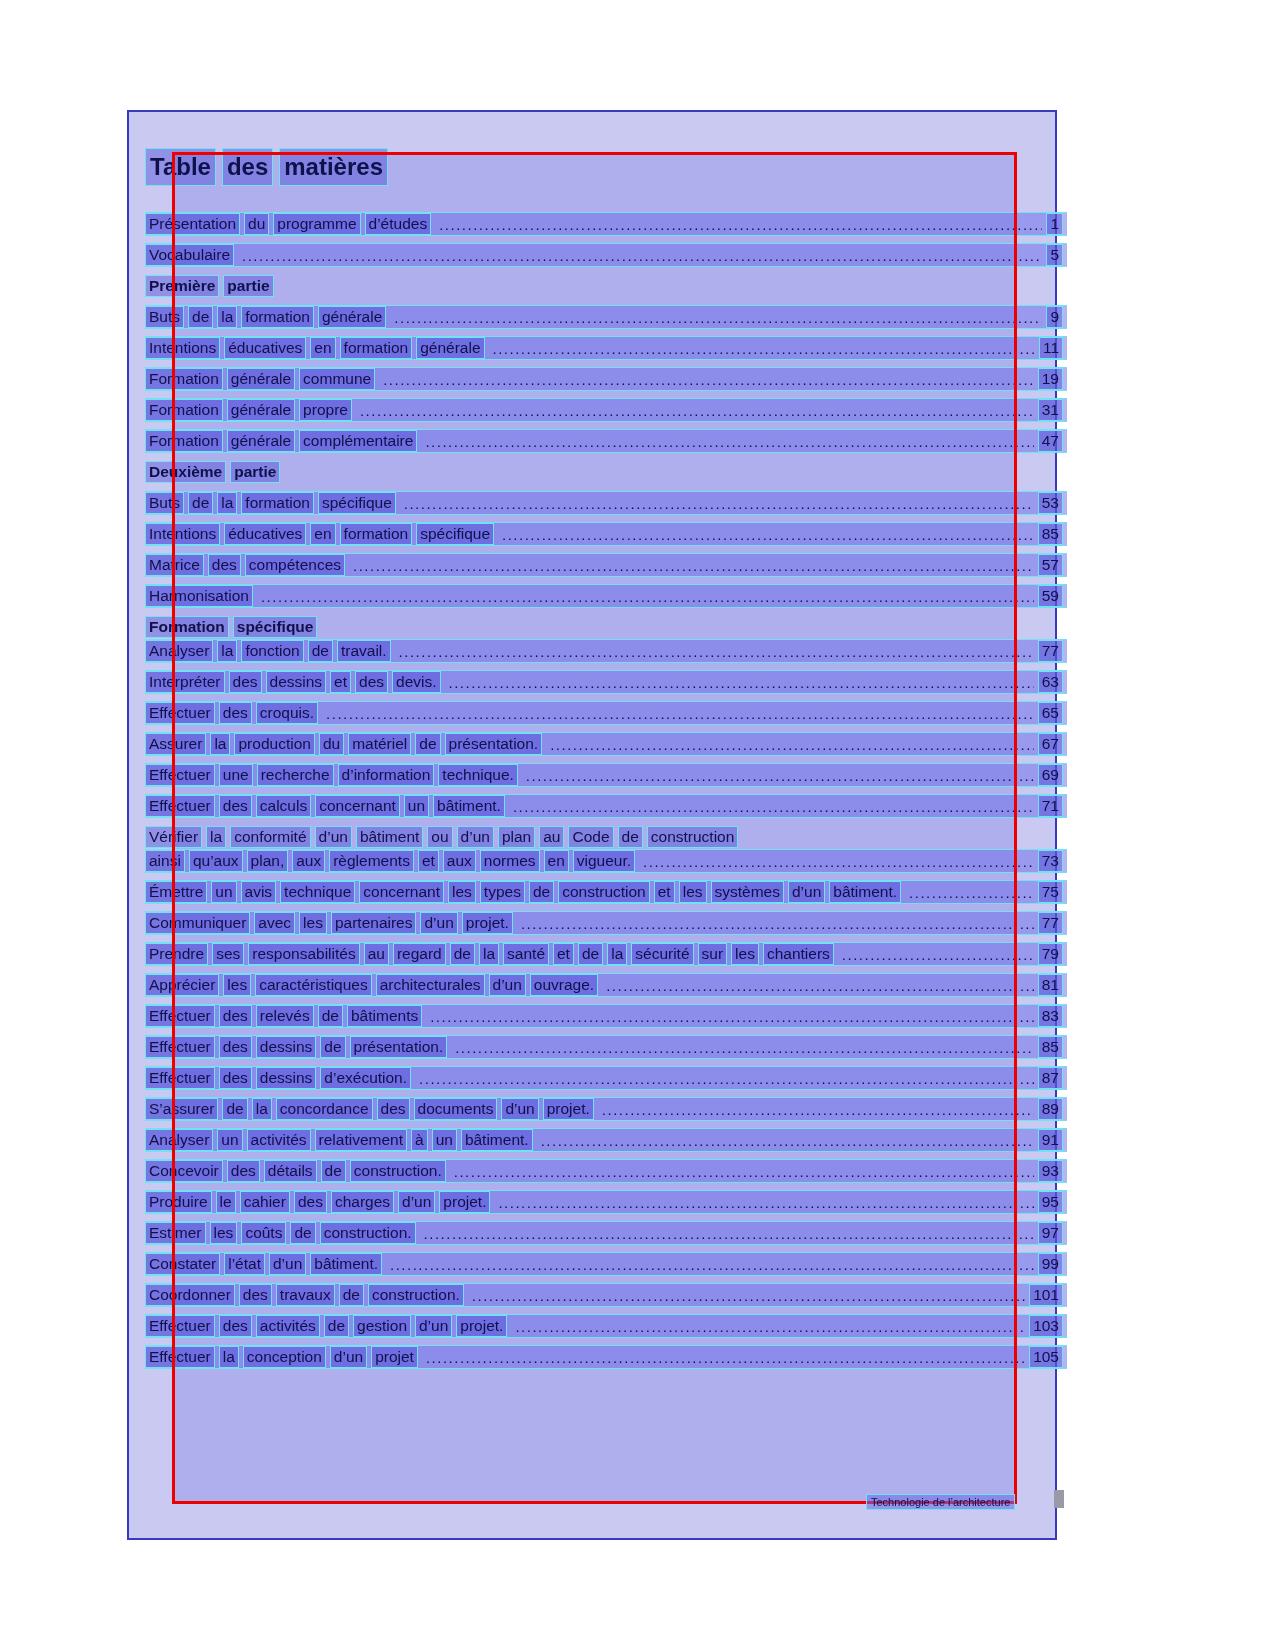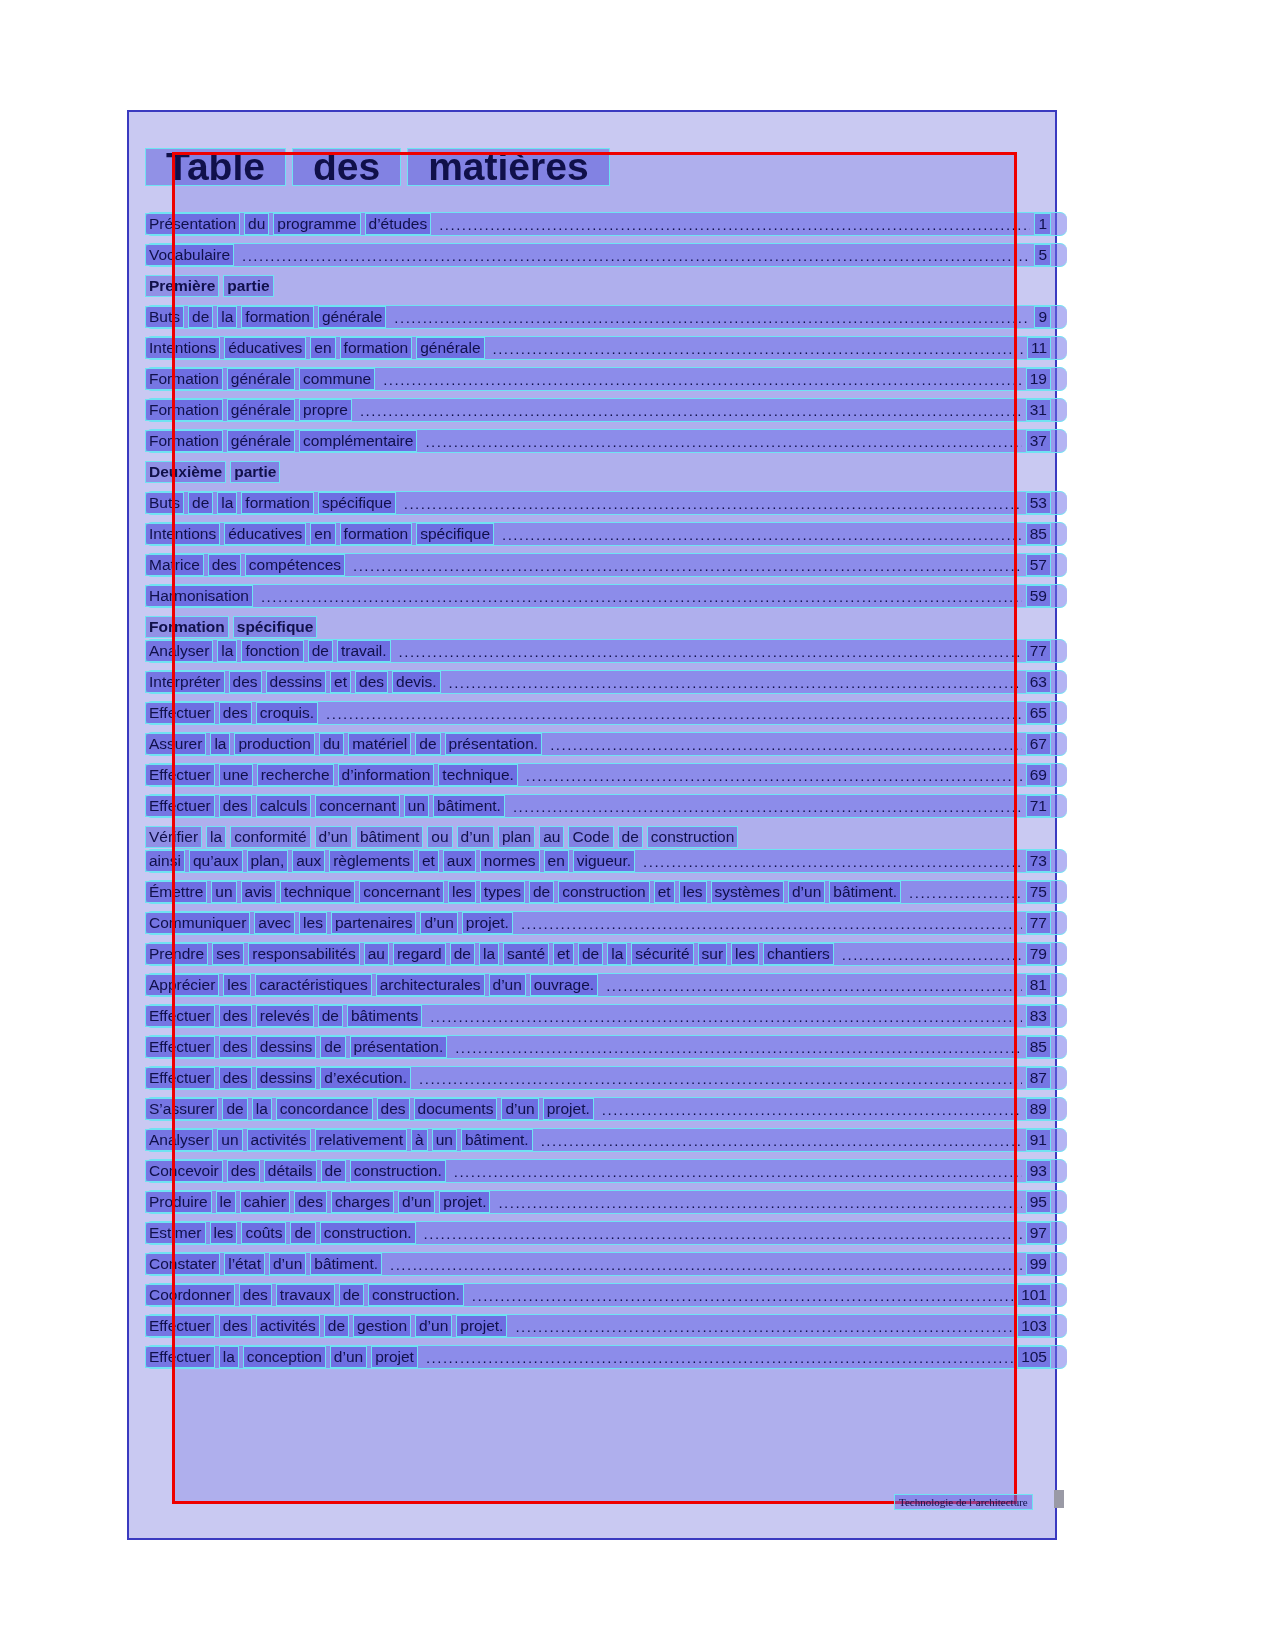--- a/index.html
+++ b/index.html
@@ -38,23 +38,23 @@
     position: absolute;
     left: 16px; top: 36px; right: -12px;
     z-index: 3;
   }
   .title-row {
     display: inline-flex;
     gap: 6px;
     margin-bottom: 26px;
   }
   .title-row .word {
-    font-size: 39px;
+    font-size: 24px;
     font-weight: bold;
-    padding: 1px 20px;
+    padding: 1px 4px;
     line-height: 34px;
   }
   .word {
     background: rgba(70, 70, 215, 0.42);
     border: 1px solid #6fe3f2;
     color: #10104a;
     padding: 0 3px;
     white-space: pre;
   }
   .toc-row {
@@ -63,47 +63,45 @@
     height: 24px;
     margin-bottom: 7px;
     font-size: 15.5px;
     color: #10104a;
   }
   .toc-row .word { margin-right: 4px; line-height: 20px; }
   .entry-row {
     background: rgba(105, 105, 232, 0.5);
     border-top: 1px solid #6fe3f2;
     border-bottom: 1px solid #6fe3f2;
-    padding-right: 16px;
-    border-radius: 7px;
+    padding-right: 4px;
   }
   .cont-row { margin-bottom: 0; }
   .heading-row { font-weight: bold; margin-top: 7px; }
   .bold-row { font-weight: bold; }
   .dots {
     flex: 1 1 auto;
     overflow: hidden;
     white-space: nowrap;
     color: #10104a;
     letter-spacing: 1.5px;
     margin: 0 4px;
     font-size: 15px;
   }
   .page-num { margin-right: 0 !important; }
   .footer-text {
     position: absolute;
-    left: 765px; top: 1382px;
+    left: 737px; top: 1382px;
     z-index: 7;
     font-size: 11px;
     color: #10104a;
     background: rgba(105, 105, 232, 0.55);
     border: 1px solid #6fe3f2;
     padding: 1px 4px;
     white-space: nowrap;
-    font-family: Liberation Serif, serif;
   }
   .edge-mark {
     position: absolute;
     left: 925px; top: 1378px;
     width: 10px; height: 18px;
     background: #9a9aa6;
     z-index: 7;
   }
 </style>
 </head>
@@ -166,21 +164,21 @@
           <span class="word">générale</span>
           <span class="word">propre</span>
           <span class="dots">................................................................................................................................................................................................................................................................................................................................................................................................................</span>
           <span class="word page-num">31</span>
         </div>
         <div class="toc-row entry-row">
           <span class="word">Formation</span>
           <span class="word">générale</span>
           <span class="word">complémentaire</span>
           <span class="dots">................................................................................................................................................................................................................................................................................................................................................................................................................</span>
-          <span class="word page-num">37</span>
+          <span class="word page-num">47</span>
         </div>
         <div class="toc-row heading-row">
           <span class="word">Deuxième</span>
           <span class="word">partie</span>
         </div>
         <div class="toc-row entry-row">
           <span class="word">Buts</span>
           <span class="word">de</span>
           <span class="word">la</span>
           <span class="word">formation</span>

